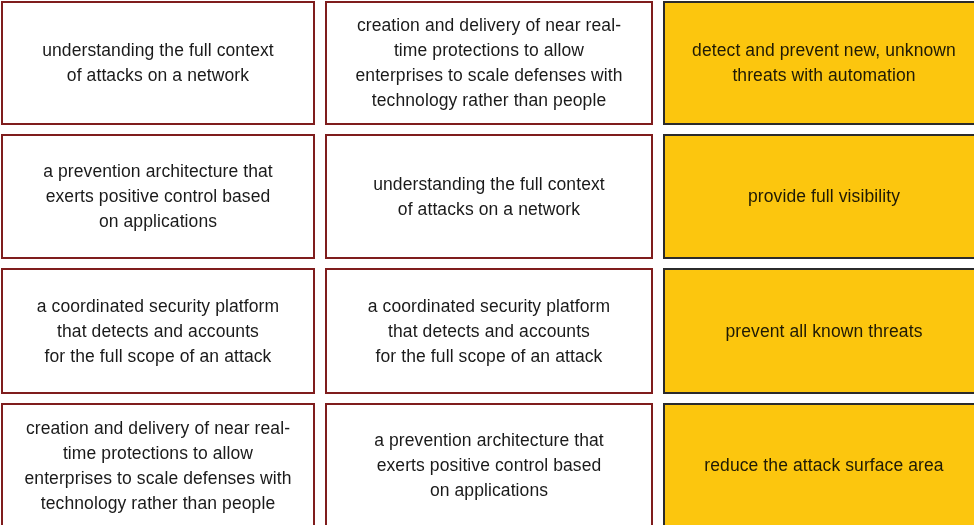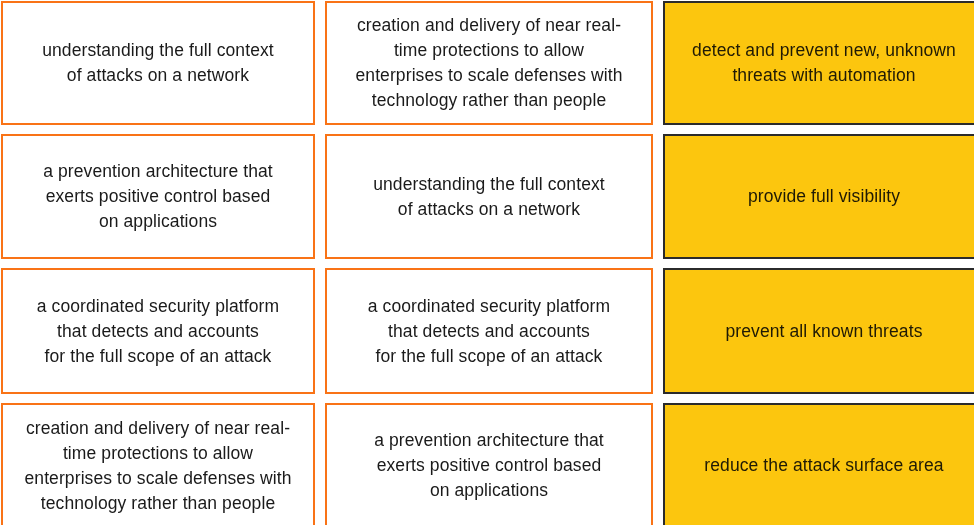--- a/index.html
+++ b/index.html
@@ -20,21 +20,21 @@
     display: grid;
     grid-template-columns: 314px 328px 322px;
     grid-template-rows: 124px 125px 126px 125px;
     column-gap: 10px;
     row-gap: 9px;
     padding: 1px 0 0 1px;
     box-sizing: border-box;
   }
   .cell {
     box-sizing: border-box;
-    border: 2px solid #f97316;
+    border: 2px solid #7f1d1d;
     display: flex;
     align-items: center;
     justify-content: center;
     text-align: center;
     padding: 20px 6px;
     overflow: hidden;
   }
   .cell.white {
     background: #ffffff;
   }

